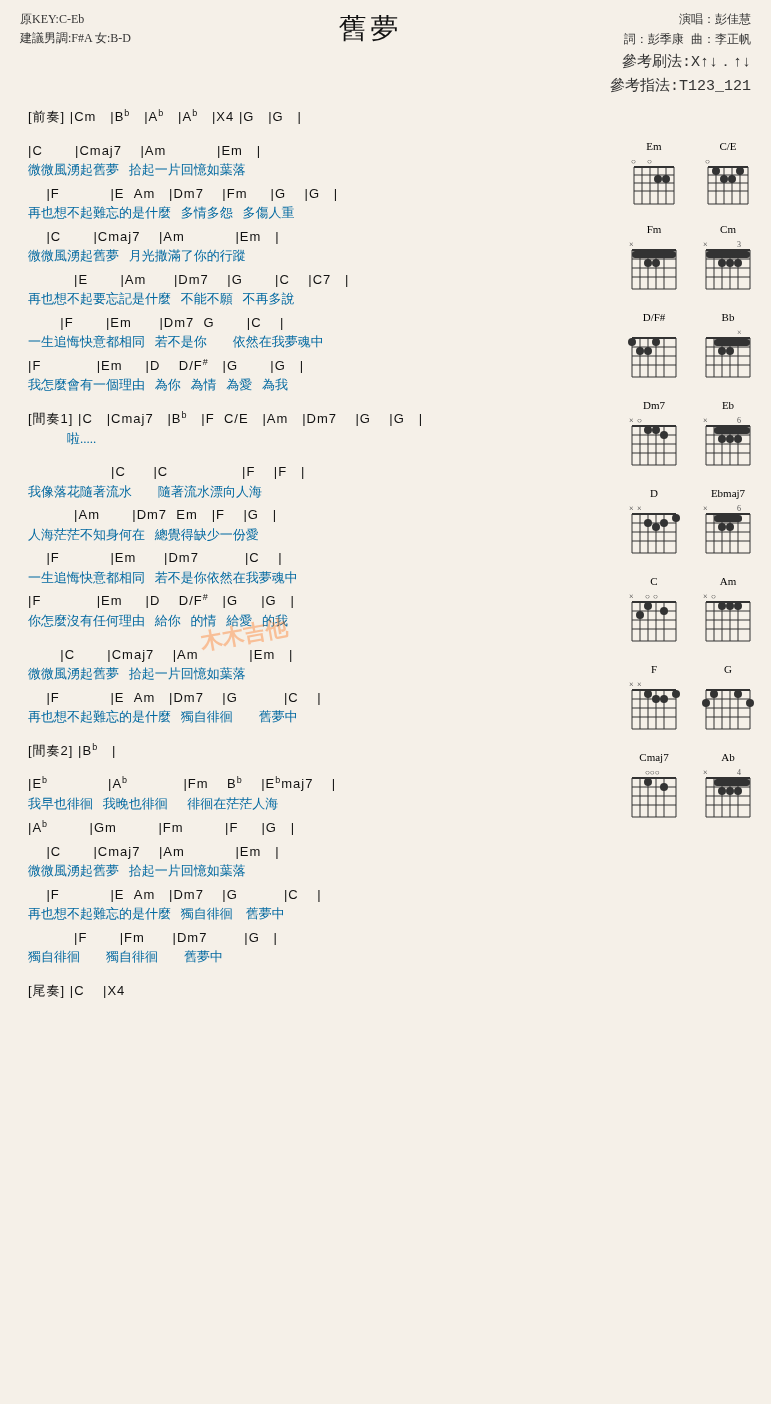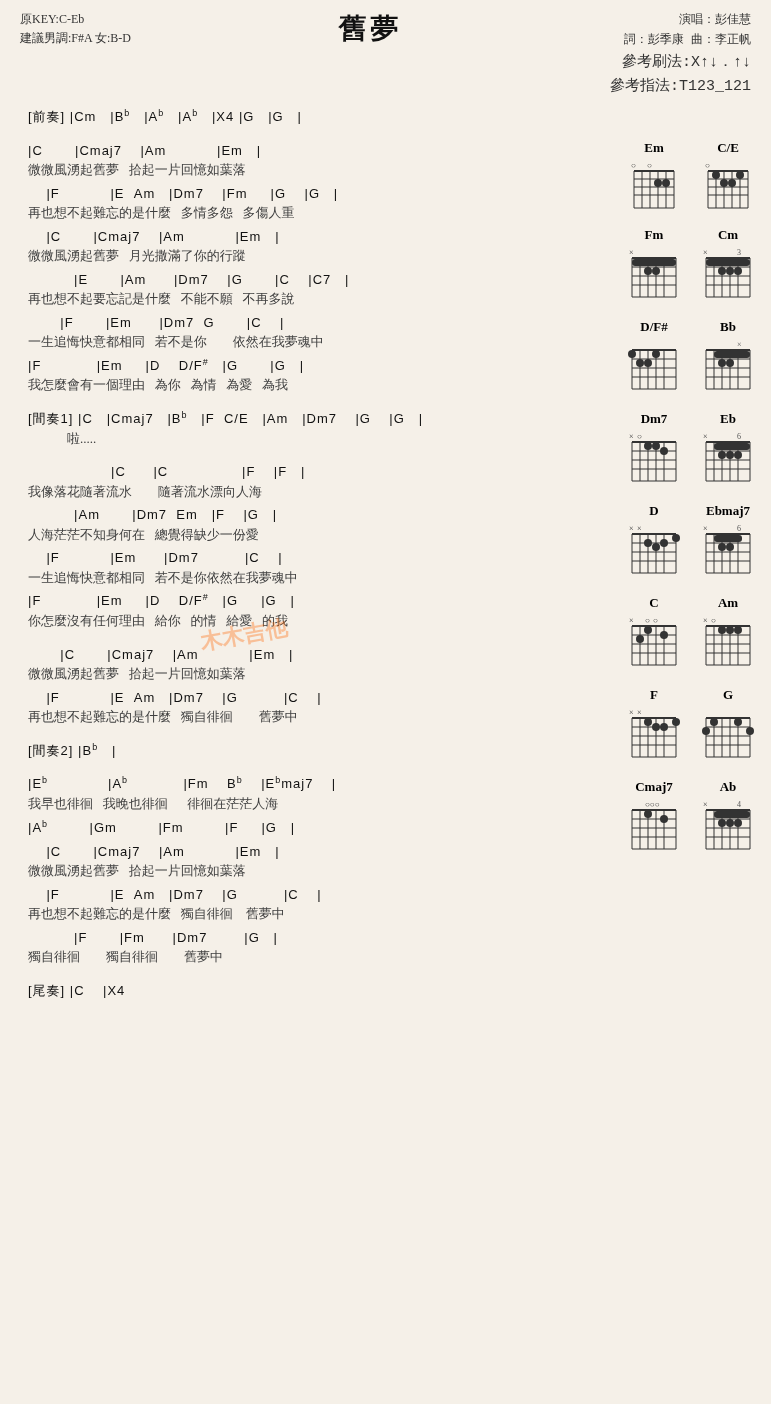--- a/index.html
+++ b/index.html
@@ -22,21 +22,21 @@
       display: flex;
       justify-content: space-between;
       margin-bottom: 8px;
     }
     .title-area {
       text-align: center;
       flex: 1;
     }
     .song-title {
       font-size: 28px;
-      font-weight: bold;
+      font-weight: normal;
       color: #111;
       letter-spacing: 4px;
     }
     .key-info {
       font-size: 12px;
       color: #333;
       line-height: 1.6;
     }
     .right-info {
       text-align: right;
@@ -72,42 +72,42 @@
       display: flex;
       gap: 8px;
       margin-bottom: 10px;
       justify-content: space-around;
     }
     .chord-diagram {
       text-align: center;
       width: 58px;
     }
     .chord-name {
-      font-size: 13px;
-      font-weight: bold;
+      font-size: 11px;
+      font-weight: normal;
       margin-bottom: 2px;
     }
     
     .main-content {
       margin-right: 155px;
     }
     .section {
       margin-bottom: 4px;
       margin-left: 8px;
     }
     .chord-line {
       font-size: 13px;
       color: #111;
       line-height: 1.5;
       letter-spacing: 1px;
       font-family: 'Arial', sans-serif;
     }
     .lyric-line {
       font-size: 13px;
-      color: #404040;
+      color: #0369a1;
       line-height: 1.5;
       margin-bottom: 2px;
       font-family: 'SimSun', 'STSong', serif;
     }
     sup {
       font-size: 9px;
     }
     .spacer { height: 10px; }
   </style>
 </head>

